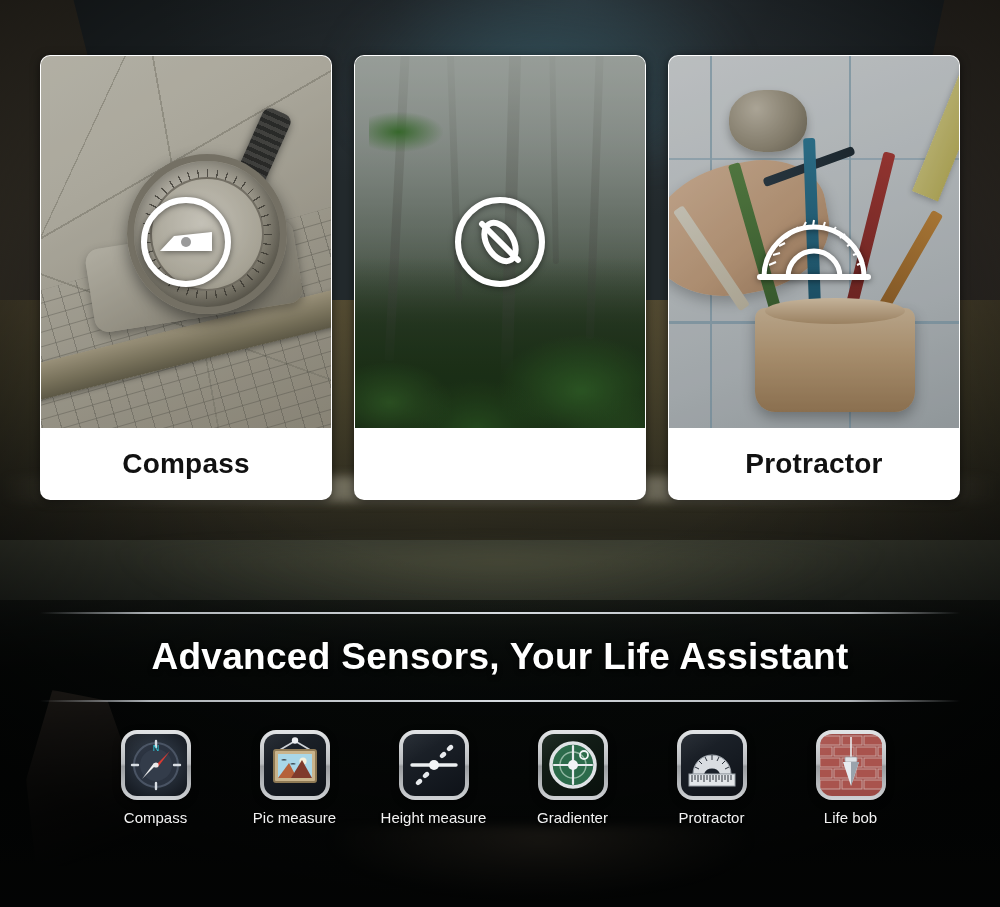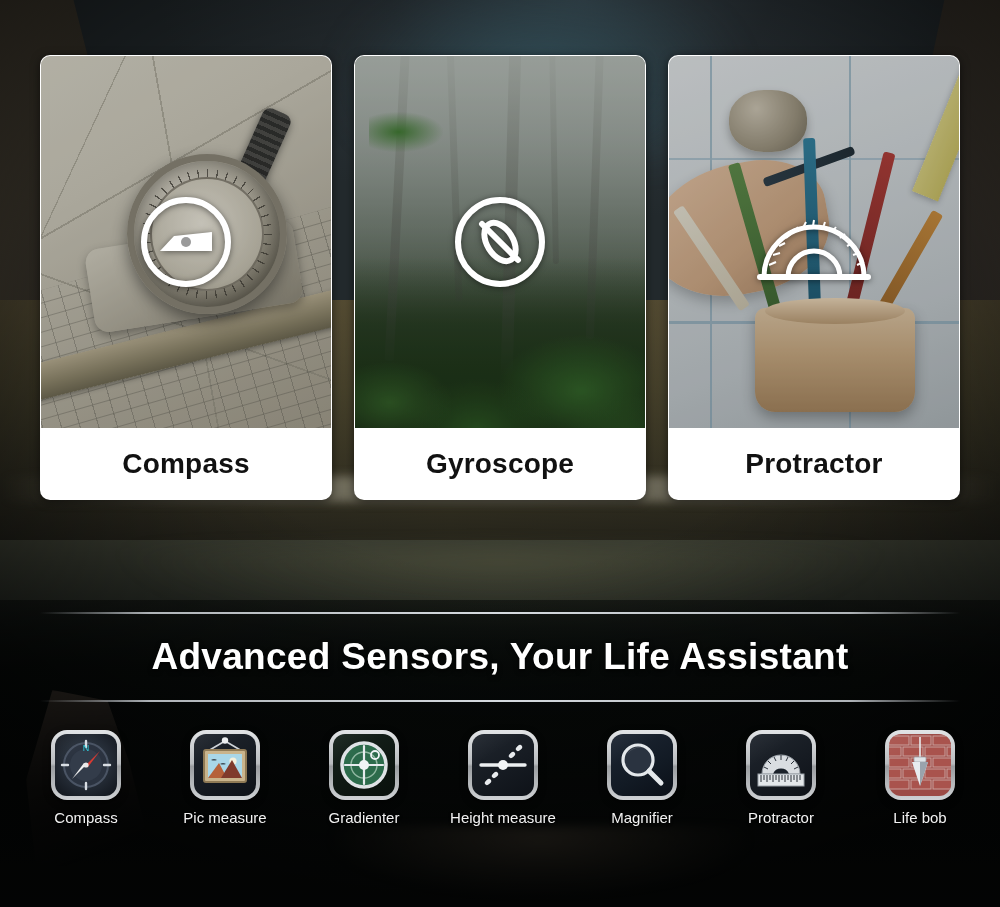--- a/index.html
+++ b/index.html
@@ -361,23 +361,20 @@
         <div class="fog"></div>
         <div class="leaf-top"></div>
         <div class="leaves"></div>
       </div>
       <div class="photo-tint"></div>
       <svg class="glyph" width="96" height="96" viewBox="0 0 96 96">
         <circle cx="48" cy="48" r="42" fill="none" stroke="#ffffff" stroke-width="6"></circle>
         <ellipse cx="48" cy="48" rx="13" ry="21" fill="none" stroke="#ffffff" stroke-width="6" transform="rotate(-32 48 48)"></ellipse>
         <line x1="30" y1="30" x2="66" y2="66" stroke="#ffffff" stroke-width="6" stroke-linecap="round"></line>
       </svg>
-    </div>
-    <div class="card-label">
-      <span>Gyroscope</span>
     </div>
   </div>
 
   <div class="card">
     <div class="card-photo">
       <div class="p-desk">
         <div class="blue-print"></div>
         <div class="yellow-ruler"></div>
         <div class="paper-ball"></div>
         <div class="hand"></div>
@@ -462,66 +459,54 @@
           <path d="M17 26 q3-2 6 0 q-3 1-6 0" fill="#3b4850"></path>
           <path d="M26 30 q3-2 6 0 q-3 1-6 0" fill="#3b4850"></path>
         </svg>
       </div>
     </div>
     <div class="app-name">Pic measure</div>
   </div>
 
   <div class="app">
     <div class="app-icon">
+      <div class="app-inner">
+        <svg width="62" height="62" viewBox="0 0 62 62" style="position:absolute;left:0;top:0">
+          <line x1="9" y1="31" x2="53" y2="31" stroke="#eceff1" stroke-width="3.4" stroke-linecap="round"></line>
+          <circle cx="31" cy="31" r="5" fill="#f3f5f7"></circle>
+          <g fill="#e8ebee">
+            <ellipse cx="40" cy="21" rx="3.6" ry="2.4" transform="rotate(-40 40 21)"></ellipse>
+            <ellipse cx="47" cy="14" rx="3.6" ry="2.4" transform="rotate(-40 47 14)"></ellipse>
+            <ellipse cx="23" cy="41" rx="3.6" ry="2.4" transform="rotate(-40 23 41)"></ellipse>
+            <ellipse cx="16" cy="48" rx="3.6" ry="2.4" transform="rotate(-40 16 48)"></ellipse>
+          </g>
+        </svg>
+      </div>
+    </div>
+    <div class="app-name">Height measure</div>
+  </div>
+
+  <div class="app">
+    <div class="app-icon">
       <div class="app-inner" style="background:linear-gradient(150deg,#16231c,#0e1712 60%,#09100c)">
         <svg width="62" height="62" viewBox="0 0 62 62" style="position:absolute;left:0;top:0">
           <circle cx="31" cy="31" r="22" fill="#2c6b4b" stroke="#dfe3e6" stroke-width="3.5"></circle>
           <circle cx="31" cy="31" r="13" fill="none" stroke="#bcd8c7" stroke-width="1.4" opacity=".7"></circle>
           <g stroke="#e7ebee" stroke-width="2.2" stroke-linecap="round">
             <line x1="31" y1="12" x2="31" y2="50"></line>
               <line x1="12" y1="31" x2="50" y2="31"></line>
           </g>
           <circle cx="42" cy="21" r="4" fill="none" stroke="#eef2f4" stroke-width="1.8"></circle>
           <circle cx="31" cy="31" r="5" fill="#f1f4f6"></circle>
         </svg>
       </div>
     </div>
     <div class="app-name">Gradienter</div>
   </div>
 
-  <div class="app">
-    <div class="app-icon">
-      <div class="app-inner">
-        <svg width="62" height="62" viewBox="0 0 62 62" style="position:absolute;left:0;top:0">
-          <line x1="9" y1="31" x2="53" y2="31" stroke="#eceff1" stroke-width="3.4" stroke-linecap="round"></line>
-          <circle cx="31" cy="31" r="5" fill="#f3f5f7"></circle>
-          <g fill="#e8ebee">
-            <ellipse cx="40" cy="21" rx="3.6" ry="2.4" transform="rotate(-40 40 21)"></ellipse>
-            <ellipse cx="47" cy="14" rx="3.6" ry="2.4" transform="rotate(-40 47 14)"></ellipse>
-            <ellipse cx="23" cy="41" rx="3.6" ry="2.4" transform="rotate(-40 23 41)"></ellipse>
-            <ellipse cx="16" cy="48" rx="3.6" ry="2.4" transform="rotate(-40 16 48)"></ellipse>
-          </g>
-        </svg>
-      </div>
-    </div>
-    <div class="app-name">Height measure</div>
-  </div>
-
-  <div class="app">
-    <div class="app-icon">
-      <div class="app-inner" style="background:linear-gradient(150deg,#1d2633,#121a24 60%,#0b1018)">
-        <svg width="62" height="62" viewBox="0 0 62 62" style="position:absolute;left:0;top:0">
-          <circle cx="27" cy="26" r="15" fill="#2a3340" stroke="#e4e8eb" stroke-width="3.2"></circle>
-          <path d="M16 20 a15 15 0 0 1 18-6 a18 18 0 0 0 -18 6 z" fill="#ffffff" opacity=".18"></path>
-          <line x1="38" y1="37" x2="50" y2="49" stroke="#e4e8eb" stroke-width="5" stroke-linecap="round"></line>
-        </svg>
-      </div>
-    </div>
-    <div class="app-name">Magnifier</div>
-  </div>
 
   <div class="app">
     <div class="app-icon">
       <div class="app-inner">
         <svg width="62" height="62" viewBox="0 0 62 62" style="position:absolute;left:0;top:0">
           <path d="M12 40 A19 19 0 0 1 50 40 Z" fill="#d9dde1" stroke="#9aa1a8" stroke-width="1"></path>
           <path d="M23 40 A8.6 8.6 0 0 1 39 40 Z" fill="#1a212a"></path>
           <rect x="8" y="40" width="46" height="12" fill="#e3e7ea" stroke="#9aa1a8" stroke-width="1"></rect>
           <g stroke="#2a3039" stroke-width="1">
             <line x1="11" y1="41" x2="11" y2="48"></line>

